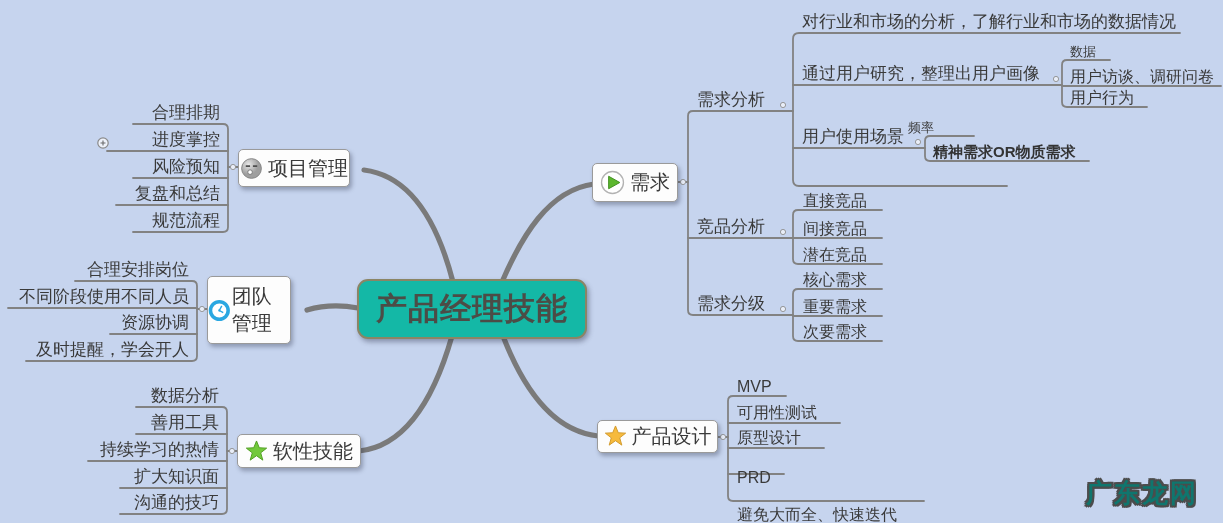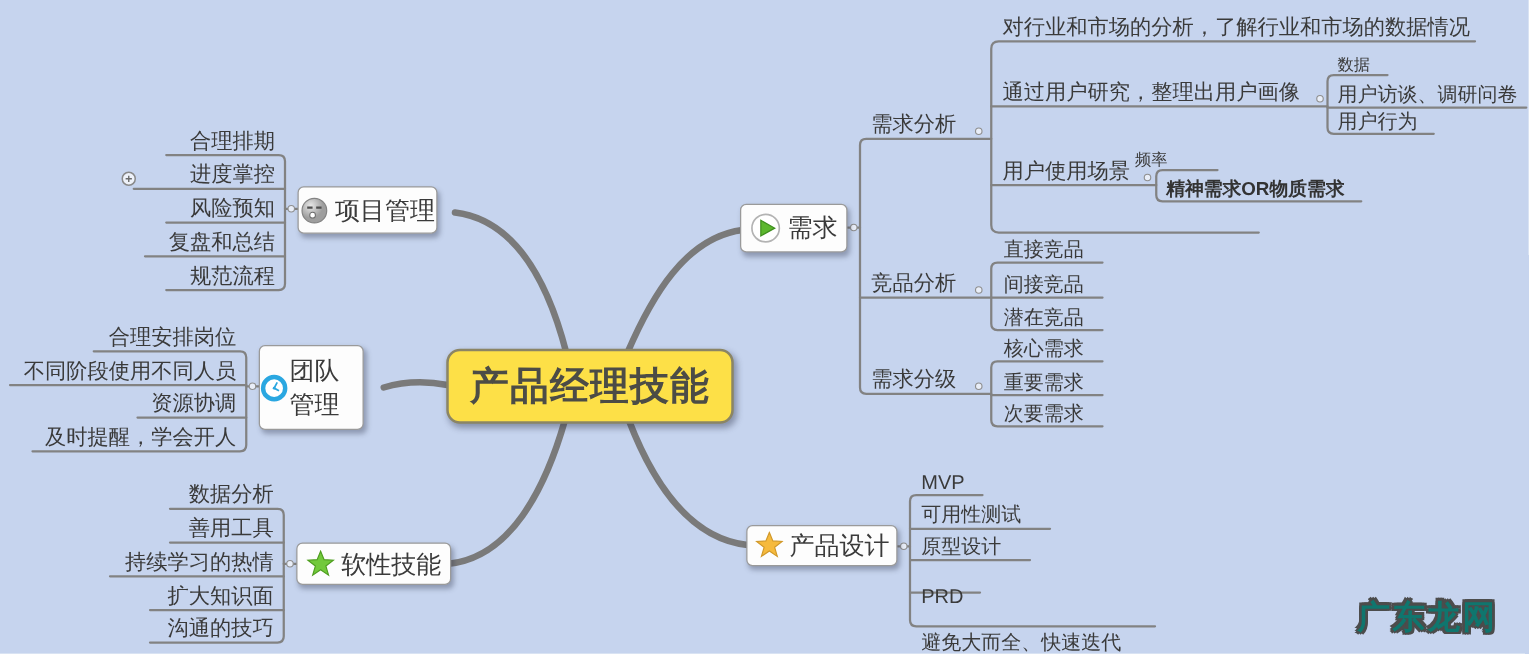--- a/index.html
+++ b/index.html
@@ -17,21 +17,21 @@
   .s13{font-size:13px;}
   .s15b{font-size:15px;font-weight:bold;color:#333;}
   .box{
     position:absolute;background:#fdfdfd;border:1.6px solid #9a9a9a;border-radius:5px;
     box-shadow:2px 3px 4px rgba(40,45,70,.35);
     display:flex;align-items:center;justify-content:center;
     color:#3a3a3a;box-sizing:border-box;gap:5px;
   }
   .box .nlabel{font-size:20px;}
   .center-box{
-    position:absolute;background:#fde047;border:2px solid #8b8565;border-radius:11px;
+    position:absolute;background:#14b8a6;border:2px solid #8b8565;border-radius:11px;
     box-shadow:2px 3px 5px rgba(40,45,70,.4);
     display:flex;align-items:center;justify-content:center;box-sizing:border-box;
   }
   .center-box .clabel{font-size:31px;font-weight:bold;color:#4c4c46;letter-spacing:1px;}
   .watermark{
     position:absolute;left:1086px;top:476px;font-size:26px;font-weight:bold;
     letter-spacing:2px;color:#0f766e;
     text-shadow:-2px -2px 0 #4c4c4c,2px -2px 0 #4c4c4c,-2px 2px 0 #4c4c4c,2px 2px 0 #4c4c4c,
                 0 -2px 0 #4c4c4c,0 2px 0 #4c4c4c,-2px 0 0 #4c4c4c,2px 0 0 #4c4c4c;
   }

